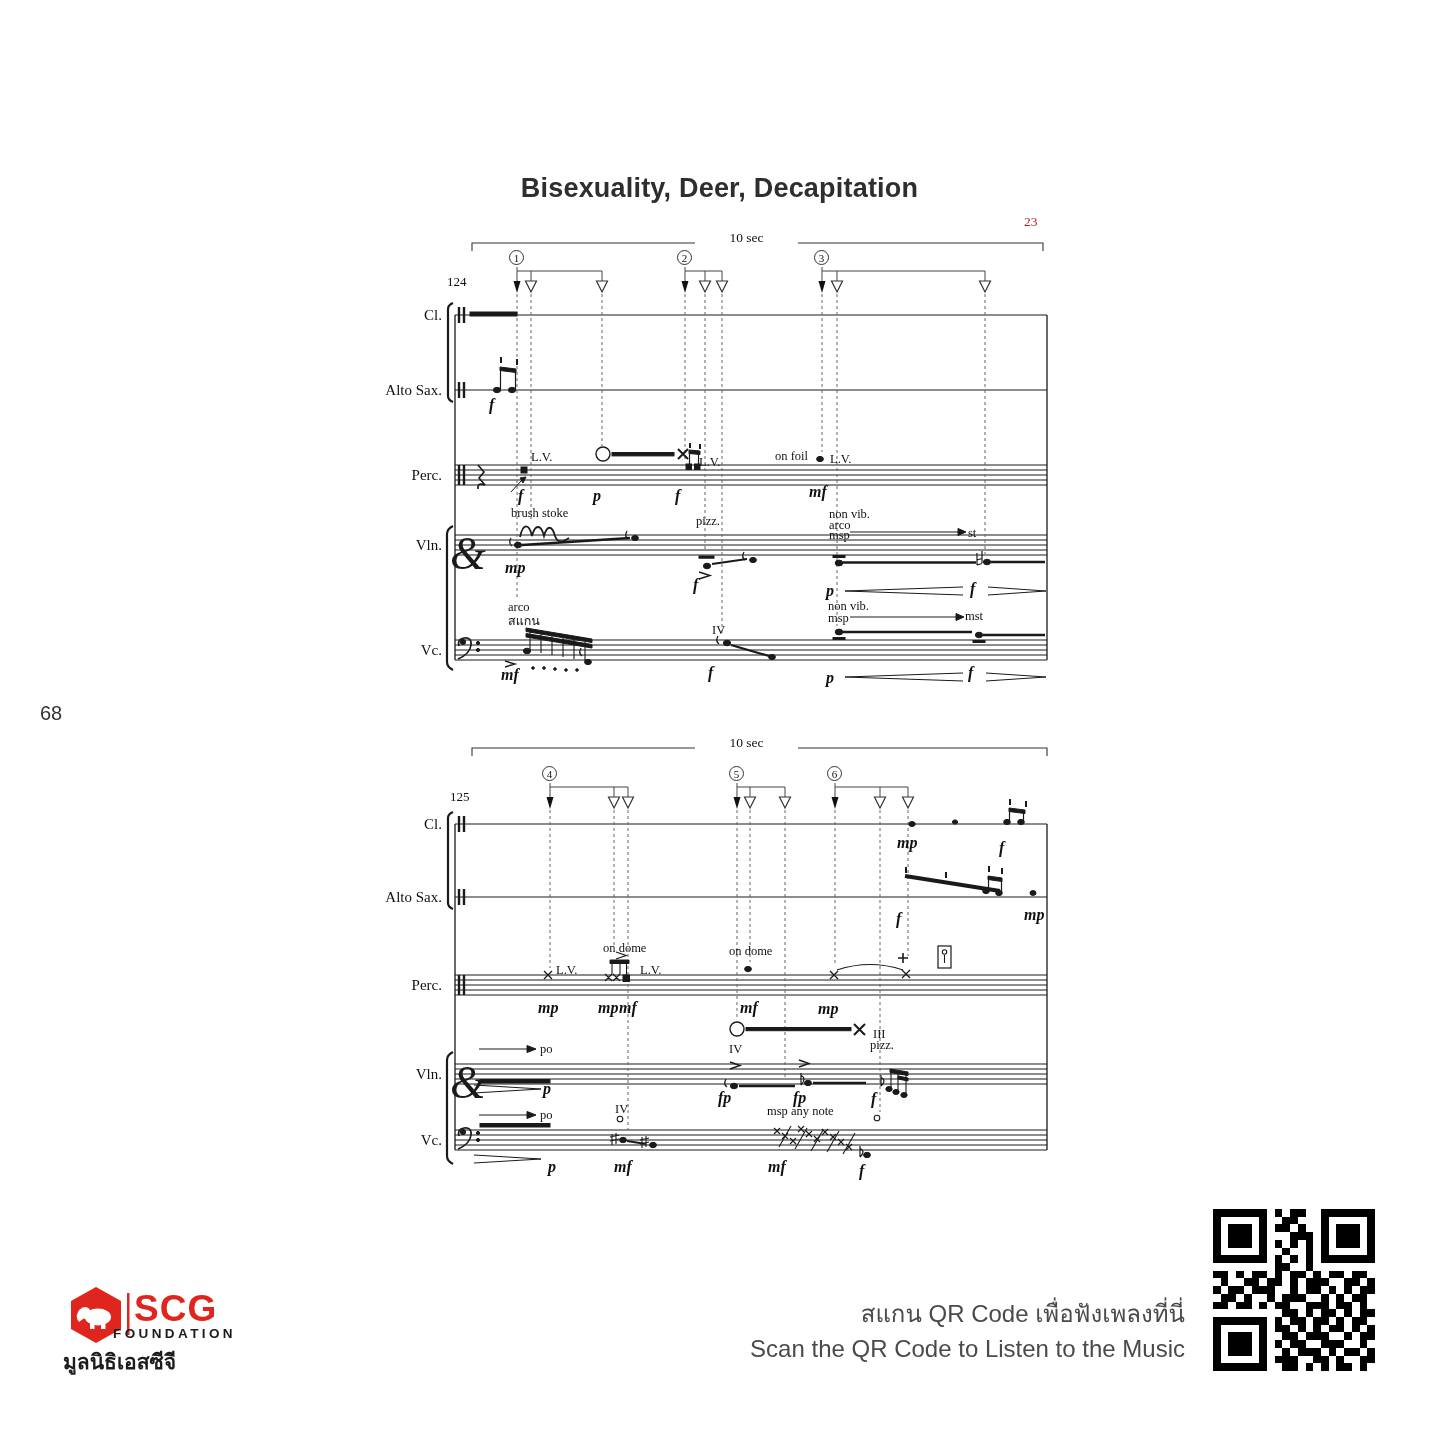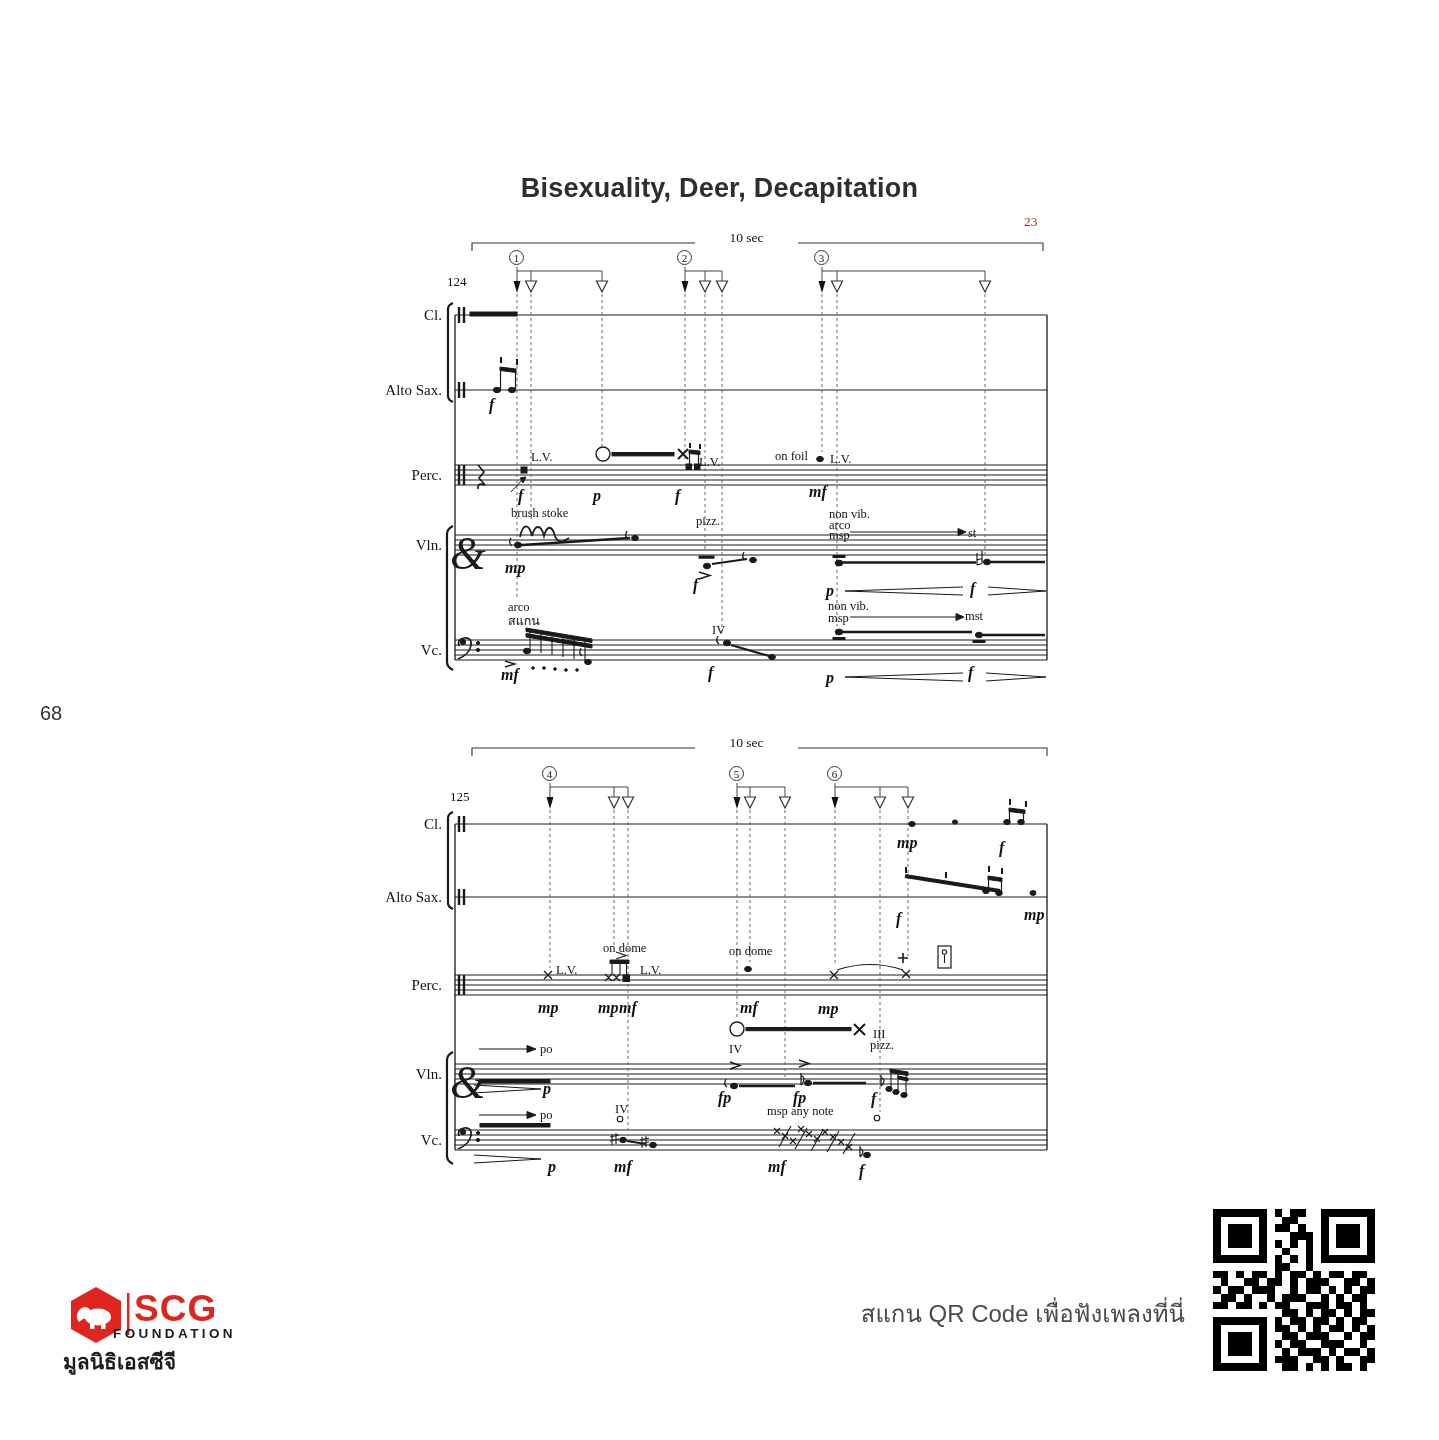--- a/index.html
+++ b/index.html
@@ -473,20 +473,21 @@
 <span class="an tech" style="left:767px;top:1104px">msp any note</span>
 <span class="an dyn" style="left:548px;top:1158px">p</span>
 <span class="an dyn" style="left:614px;top:1158px">mf</span>
 <span class="an dyn" style="left:768px;top:1158px">mf</span>
 <span class="an dyn" style="left:859px;top:1162px">f</span>
 
 <div class="scg-brand" style="color:#e0251f">SCG</div>
 <div class="scg-found">FOUNDATION</div>
 <div class="scg-thai">มูลนิธิเอสซีจี</div>
 <div class="scan" style="top:1294px">สแกน QR Code เพื่อฟังเพลงที่นี่</div>
+<div class="scan" style="top:1335px">Scan the QR Code  to Listen to the Music</div>
 <div class="qr" id="qr-code">
       <div class="qm on"></div>
       <div class="qm on"></div>
       <div class="qm on"></div>
       <div class="qm on"></div>
       <div class="qm on"></div>
       <div class="qm on"></div>
       <div class="qm on"></div>
       <div class="qm"></div>
       <div class="qm on"></div>

